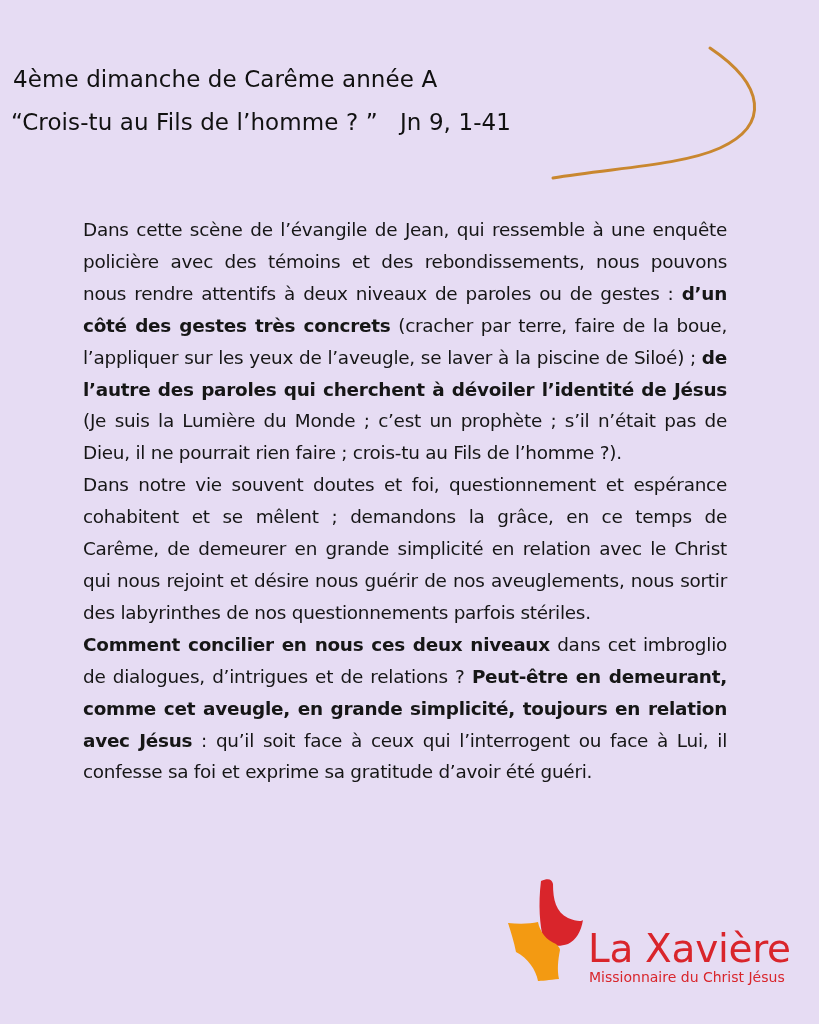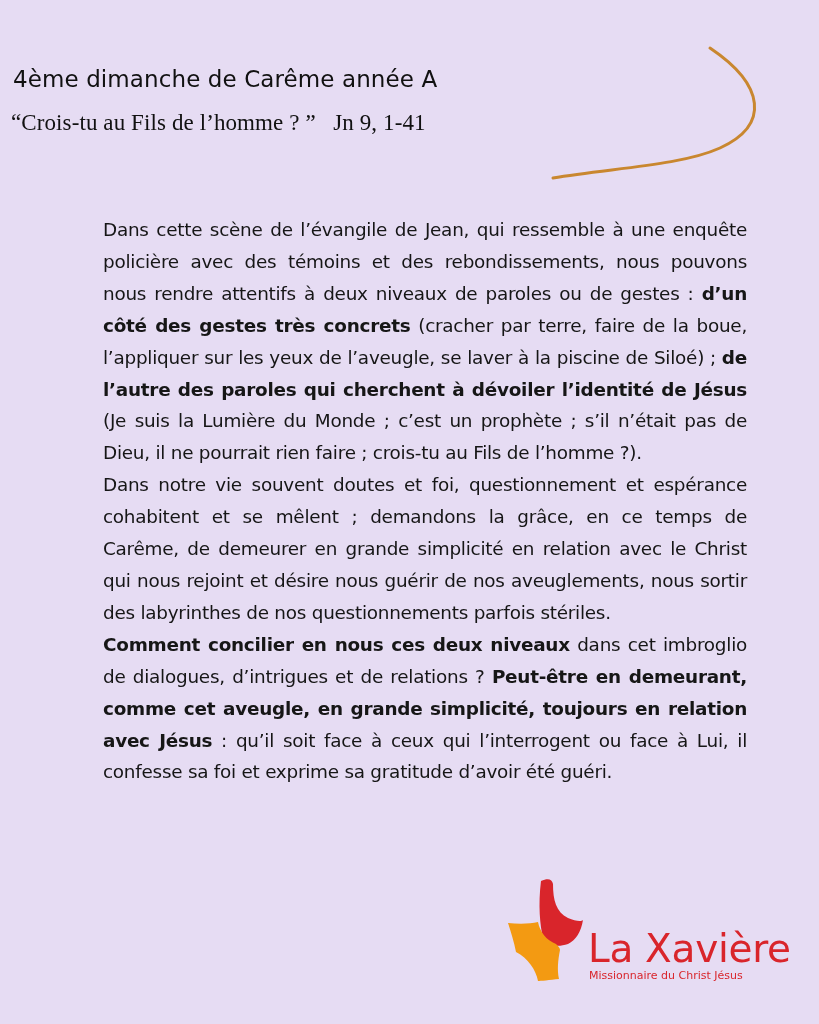--- a/index.html
+++ b/index.html
@@ -20,47 +20,46 @@
     }
     .title-line.l1 { margin-left: 10px; }
     .title-line.l2 { margin-left: 8px; }
     .arc { position: absolute; left: 0; top: 0; width: 819px; height: 1024px; pointer-events: none; }
     .body-text {
       position: absolute; left: 83px; top: 214px; width: 644px;
       font-family: "DejaVu Sans", sans-serif;
       font-size: 18.4px; line-height: 31.9px;
       text-align: justify; color: #161616;
       letter-spacing: -0.25px;
-      margin-left: 20px;
     }
     .body-text p { margin: 0; }
     .body-text b { font-weight: bold; }
     .logo { position: absolute; left: 500px; top: 870px; width: 260px; height: 130px; }
     .logo-name {
       position: absolute; left: 588px; top: 932px;
       font-family: "DejaVu Sans", sans-serif;
       font-size: 39px; color: #d9252b; letter-spacing: -0.3px; line-height: 34px;
       white-space: nowrap;
     }
     .logo-sub {
       position: absolute; left: 589px; top: 969px;
       font-family: "DejaVu Sans", sans-serif;
-      font-size: 11px; color: #d9252b; white-space: nowrap; letter-spacing: 0px;
+      font-size: 14px; color: #d9252b; white-space: nowrap; letter-spacing: 0px;
     }
   </style>
 </head>
 <body>
 
 <svg class="arc" viewBox="0 0 819 1024">
   <path d="M710 48 C 765 85, 770 125, 720 148 C 680 166, 610 168, 553 178" fill="none" stroke="#c9872f" stroke-width="3" stroke-linecap="round"></path>
 </svg>
 
 <div class="title-block">
   <div class="title-line l1">4ème dimanche de Carême année A</div>
-  <div class="title-line l2" style="white-space:pre;font-family:Liberation Serif, serif;">“Crois-tu au Fils de l’homme ? ”   Jn 9, 1-41</div>
+  <div class="title-line l2" style="white-space:pre;">“Crois-tu au Fils de l’homme ? ”   Jn 9, 1-41</div>
 </div>
 
 <div class="body-text">
   <p><span>Dans cette scène de l’évangile de Jean, qui ressemble à une enquête policière avec des témoins et des rebondissements, nous pouvons nous rendre attentifs à deux niveaux de paroles ou de gestes : </span><b>d’un côté des gestes très concrets</b><span> (cracher par terre, faire de la boue, l’appliquer sur les yeux de l’aveugle, se laver à la piscine de Siloé) ; </span><b>de l’autre des paroles qui cherchent à dévoiler l’identité de Jésus</b><span> (Je suis la Lumière du Monde ; c’est un prophète ; s’il n’était pas de Dieu, il ne pourrait rien faire ; crois-tu au Fils de l’homme ?).</span></p>
   <p><span>Dans notre vie souvent doutes et foi, questionnement et espérance cohabitent et se mêlent ; demandons la grâce, en ce temps de Carême, de demeurer en grande simplicité en relation avec le Christ qui nous rejoint et désire nous guérir de nos aveuglements, nous sortir des labyrinthes de nos questionnements parfois stériles.</span></p>
   <p><b>Comment concilier en nous ces deux niveaux</b><span> dans cet imbroglio de dialogues, d’intrigues et de relations ? </span><b>Peut-être en demeurant, comme cet aveugle, en grande simplicité, toujours en relation avec Jésus</b><span> : qu’il soit face à ceux qui l’interrogent ou face à Lui, il confesse sa foi et exprime sa gratitude d’avoir été guéri.</span></p>
 </div>
 
 <svg class="logo" viewBox="500 870 260 130" style="left:500px; top:870px;">
   <path d="M541 881 C 548 878, 552 879, 553 884 C 553 900, 556 912, 568 918 C 575 921, 581 922, 583 920 C 581 932, 576 940, 568 944 C 556 948, 548 945, 543 938 C 540 925, 538 905, 541 881 Z" fill="#d9252b"></path>

